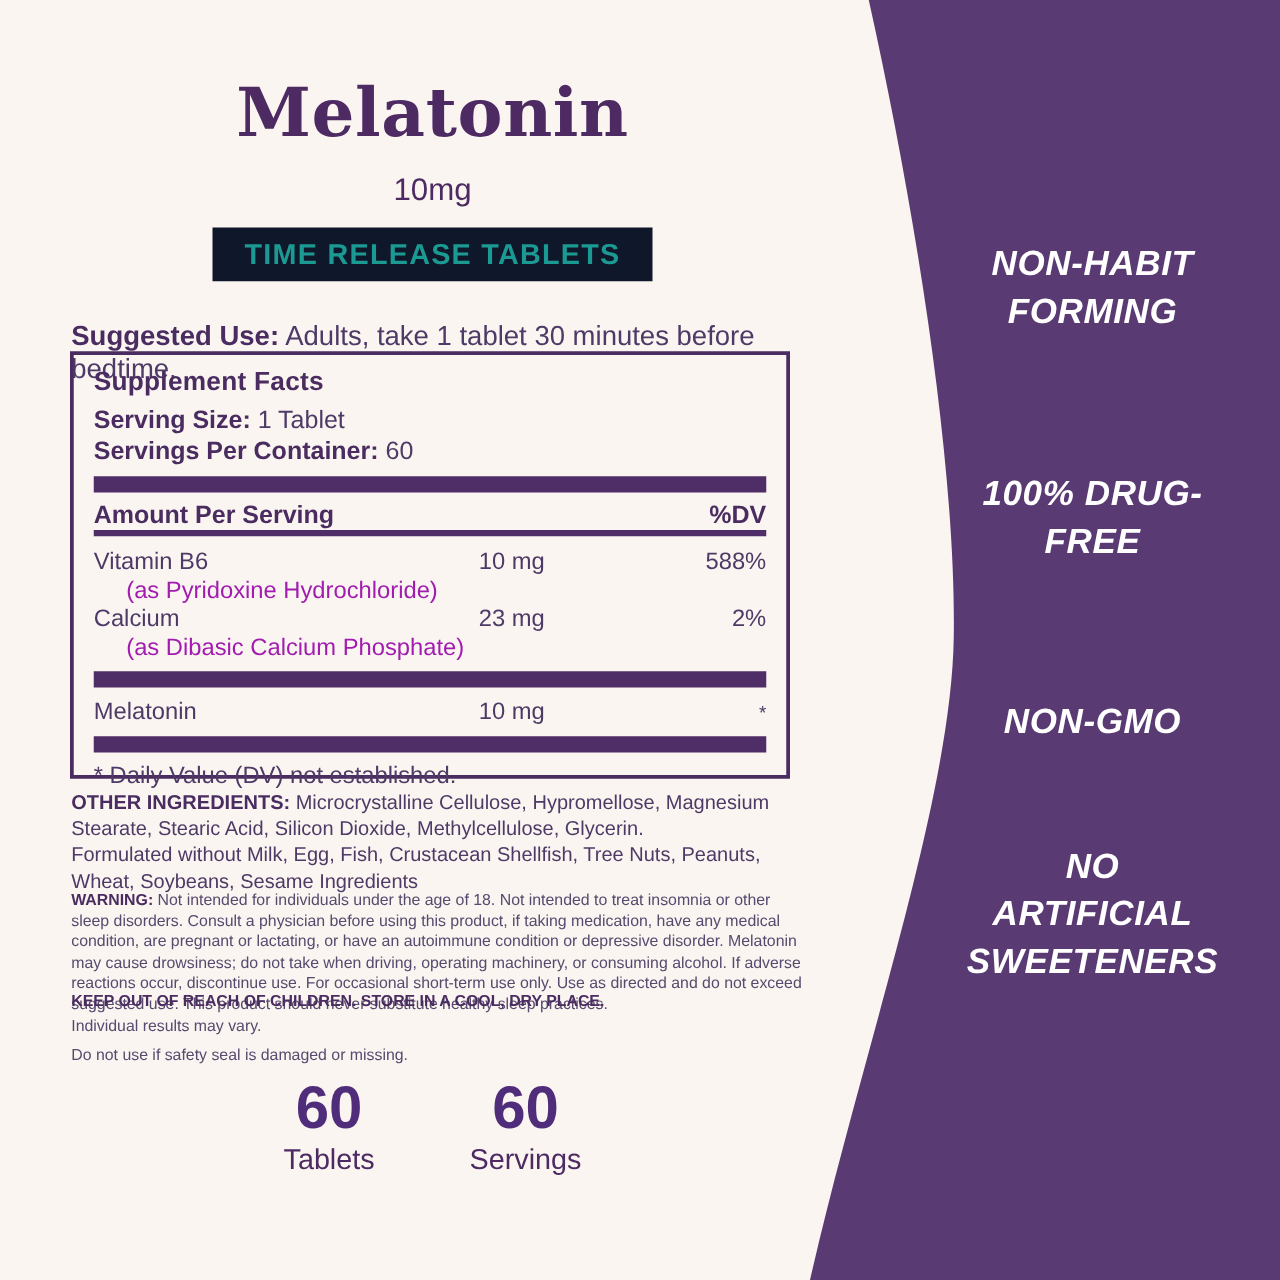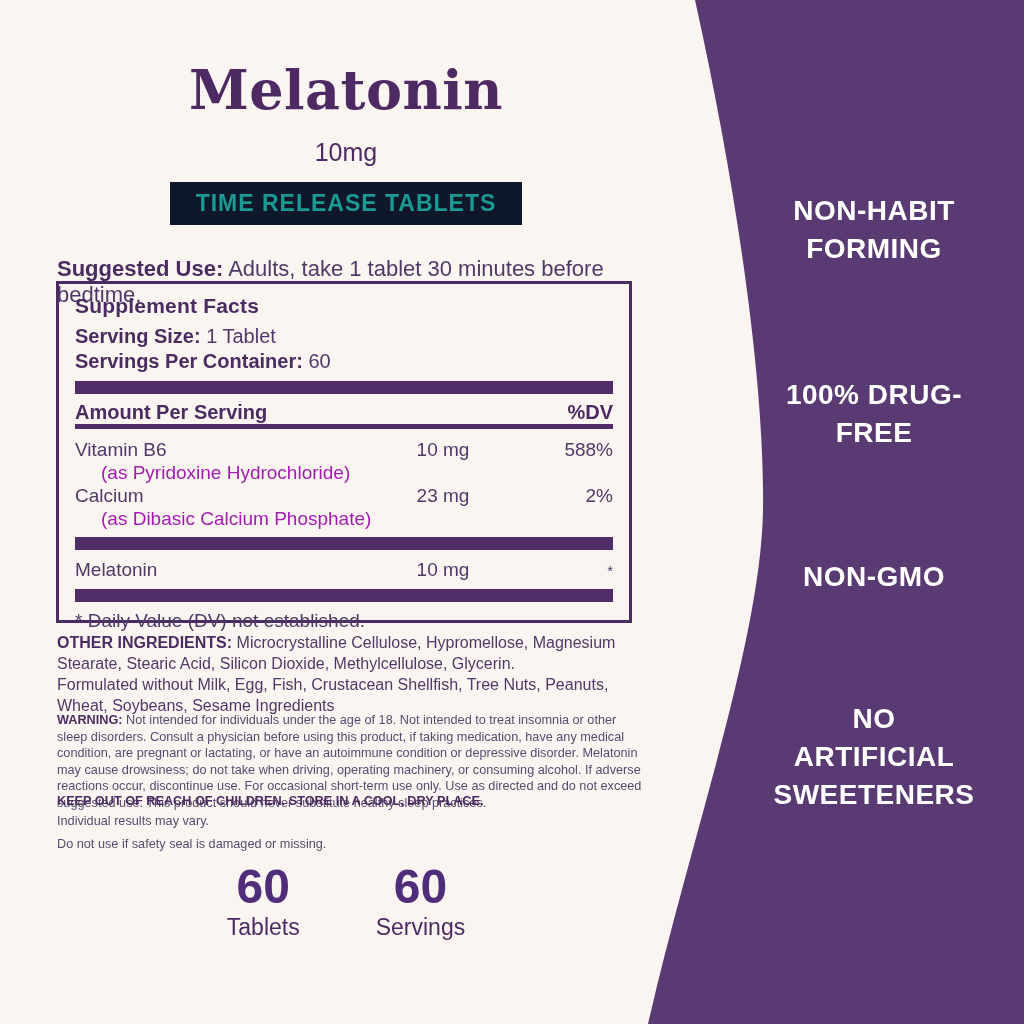--- a/index.html
+++ b/index.html
@@ -39,21 +39,21 @@
     padding:8px 16px 0 16px;
   }
   .facts-title{font-weight:700;font-size:21px;color:#4a2c60;letter-spacing:.2px;margin:2px 0 6px 0;}
   .facts-line{font-size:20px;line-height:25px;color:#4e3a66;}
   .bar-thick{height:13px;background:#4f2d66;margin-top:7px;}
   .bar-thin{height:5px;background:#4f2d66;}
   .facts-header{display:flex;justify-content:space-between;align-items:center;
     font-weight:700;font-size:20px;color:#4a2c60;padding:7px 0 0 0;}
   .facts-row{display:flex;align-items:baseline;font-size:19px;color:#4e3a66;line-height:23px;}
   .facts-row .nm{flex:1;}
-  .facts-row .amt{width:120px;text-align:center;}
+  .facts-row .amt{width:120px;text-align:left;}
   .facts-row .dv{width:110px;text-align:right;}
   .facts-sub{font-size:19px;line-height:23px;color:#a21caf;padding-left:26px;}
   .rows-block{padding-top:9px;}
   .facts-footnote{font-size:19px;color:#4e3a66;padding:8px 0 0 0;}
 
   .other-ing{position:absolute;top:632px;left:57px;width:588px;font-size:16px;line-height:21px;color:#4e3a66;}
   .other-ing .lbl{font-weight:700;color:#4a2c60;}
   .allergen{position:absolute;top:674px;left:57px;width:588px;font-size:16px;line-height:21px;color:#4e3a66;}
   .warning{position:absolute;top:712px;left:57px;width:590px;font-size:12.7px;line-height:16.5px;color:#584a6e;}
   .warning .lbl{font-weight:700;color:#4a2c60;}
@@ -62,26 +62,26 @@
   .disc2{position:absolute;top:837px;left:57px;width:590px;font-size:12.7px;color:#584a6e;}
 
   .counts{position:absolute;top:862px;left:0;width:692px;display:flex;justify-content:center;gap:76px;}
   .count-group{text-align:center;}
   .count-num{font-size:48px;font-weight:700;color:#4f2d7a;line-height:50px;}
   .count-label{font-size:23px;color:#4e2a63;margin-top:2px;}
 
   .claims{position:absolute;top:0;right:0;width:300px;height:1024px;z-index:3;}
   .claim{
     position:absolute;left:0;width:300px;text-align:center;
-    color:#ffffff;font-weight:700;font-size:28px;line-height:38px;letter-spacing:.5px;
+    color:#ffffff;font-weight:700;font-size:28px;line-height:38px;letter-spacing:.5px;font-style:italic;
   }
   .claim-1{top:192px;padding:0 40px;box-sizing:border-box;}
   .claim-2{top:376px;padding:0 55px;box-sizing:border-box;}
   .claim-3{top:558px;}
-  .claim-4{top:700px;padding:0 45px;box-sizing:border-box;}
+  .claim-4{top:674px;padding:0 45px;box-sizing:border-box;}
 </style>
 </head>
 <body>
 
 <svg class="purple-shape" viewBox="0 0 1024 1024" aria-hidden="true">
   <path d="M 695 0 C 735 180, 765 380, 763 510 C 761 640, 690 840, 648 1024 L 1024 1024 L 1024 0 Z" fill="#5a3a72"></path>
 </svg>
 
 <div class="left-col">
 

